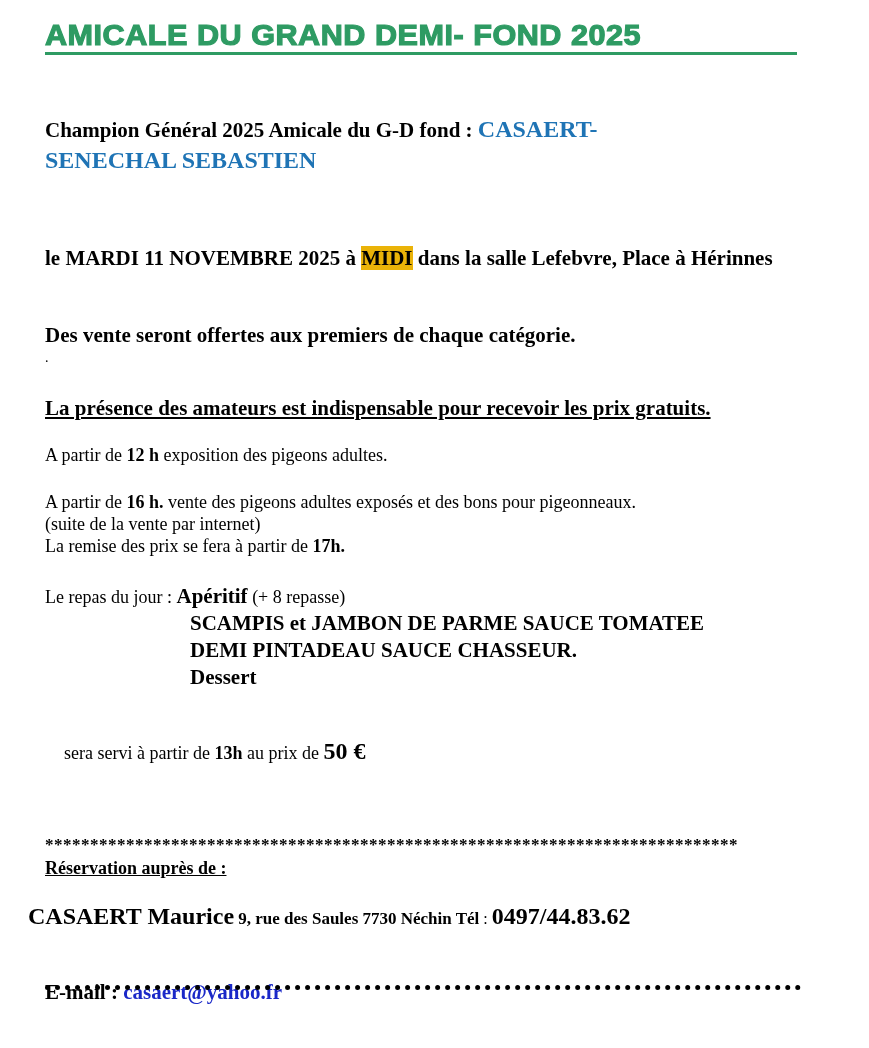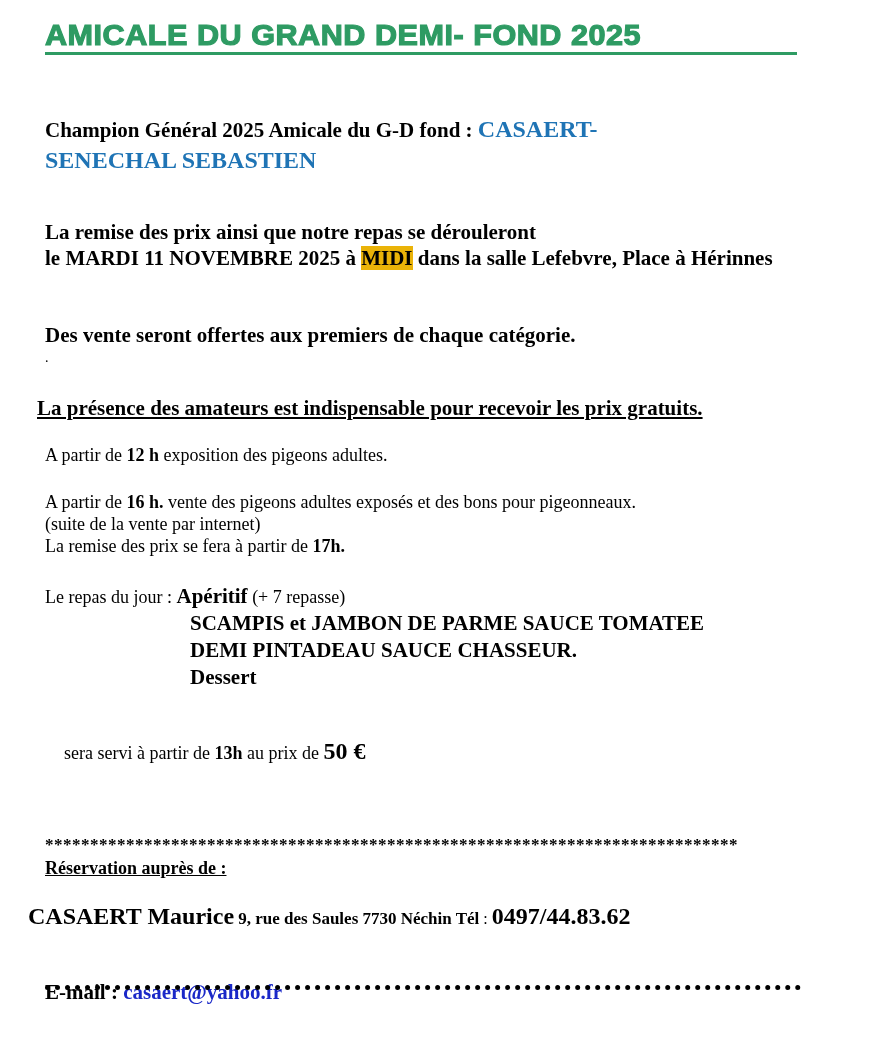--- a/index.html
+++ b/index.html
@@ -13,21 +13,21 @@
   .title-underline { left: 45px; top: 52px; width: 752px; height: 3px; background: #2e9b63; }
 
   .champ { left: 45px; top: 114px; font-size: 21px; font-weight: bold; line-height: 30px; white-space: normal; width: 640px; }
   .champ .blue { color: #1f74b5; font-size: 24px; }
 
   .event { left: 45px; top: 219px; font-size: 21px; font-weight: bold; line-height: 26px; white-space: normal; width: 740px; }
   .hl { background: #eab308; }
 
   .flowers { left: 45px; top: 323px; font-size: 21px; font-weight: bold; }
   .dot { left: 45px; top: 350px; font-size: 14px; }
-  .presence { left: 37px; top: 396px; font-size: 21px; font-weight: bold; text-decoration: underline; }
+  .presence { left: 45px; top: 396px; font-size: 21px; font-weight: bold; text-decoration: underline; }
 
   .small { font-size: 18px; }
   .l12 { left: 45px; top: 445px; }
   .l16 { left: 45px; top: 491px; line-height: 22px; white-space: normal; width: 720px; }
 
   .menu-head { left: 45px; top: 584px; font-size: 18px; }
   .menu-head .ap { font-size: 21px; font-weight: bold; }
   .menu-item { left: 190px; font-size: 21px; font-weight: bold; }
 
   .price { left: 64px; top: 738px; font-size: 18px; }
@@ -48,40 +48,40 @@
 <body>
 
 <div class="abs title">AMICALE  DU GRAND DEMI- FOND  2025</div>
 <div class="abs title-underline"></div>
 
 <div class="abs champ">
   <span>Champion Général 2025 Amicale du G-D fond : </span><span class="blue">CASAERT- SENECHAL SEBASTIEN</span>
 </div>
 
 <div class="abs event">
-  <span>La remise des prix ainsi que notre repas se dérouleront</span><br>
+  <br>
   <span>le MARDI 11 NOVEMBRE 2025 à </span><span class="hl">MIDI</span><span> dans la salle Lefebvre, Place à Hérinnes</span>
 </div>
 
 <div class="abs flowers">Des vente seront offertes  aux premiers de chaque catégorie.</div>
 <div class="abs dot">.</div>
 <div class="abs presence">La présence des amateurs est indispensable pour recevoir les prix gratuits.</div>
 
 <div class="abs small l12">
   <span>A partir de </span><b>12 h</b><span> exposition des pigeons adultes.</span>
 </div>
 
 <div class="abs small l16">
   <span>A partir de </span><b>16 h.</b><span> vente des pigeons adultes exposés et des bons pour pigeonneaux.</span><br>
   <span>(suite de la vente par internet)</span><br>
   <span>La remise des prix se fera à partir de </span><b>17h.</b>
 </div>
 
 <div class="abs menu-head">
-  <span>Le repas du jour : </span><span class="ap">Apéritif</span><span>  (+ 7 repasse)</span>
+  <span>Le repas du jour : </span><span class="ap">Apéritif</span><span>  (+ 8 repasse)</span>
 </div>
 <div class="abs menu-item" style="top:611px">SCAMPIS et JAMBON DE PARME SAUCE TOMATEE</div>
 <div class="abs menu-item" style="top:638px">DEMI PINTADEAU SAUCE CHASSEUR.</div>
 <div class="abs menu-item" style="top:665px"> Dessert</div>
 
 <div class="abs price">
   <span>sera servi à partir de </span><b>13h</b><span>  au prix de  </span><span class="big">50 €</span>
 </div>
 
 <div class="abs stars">*****************************************************************************</div>

